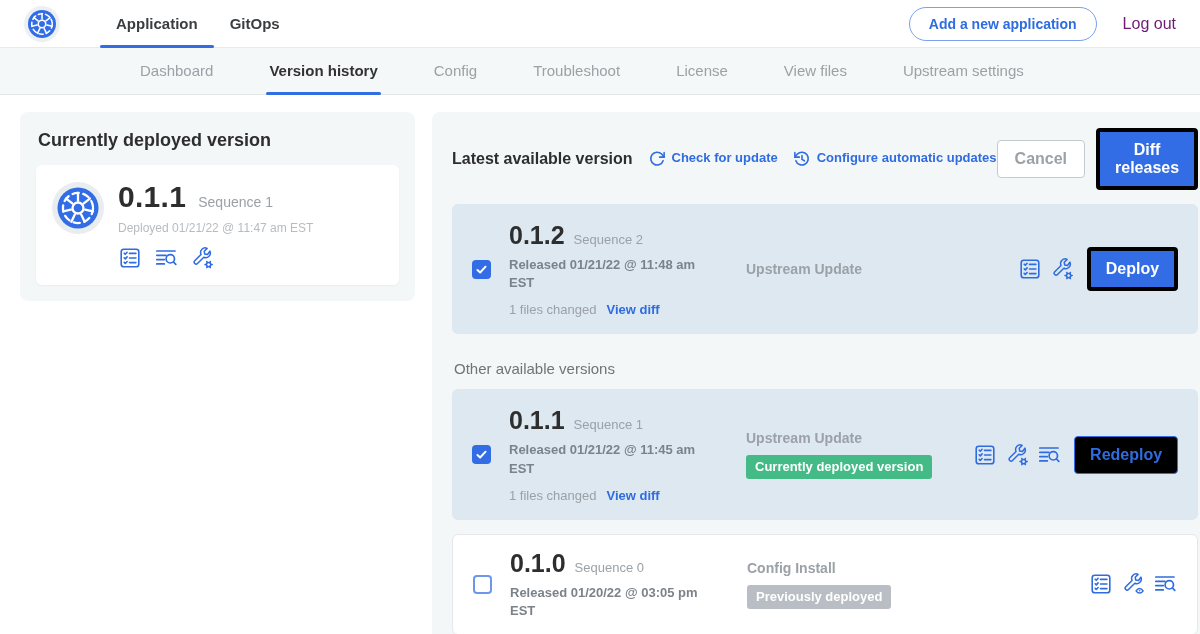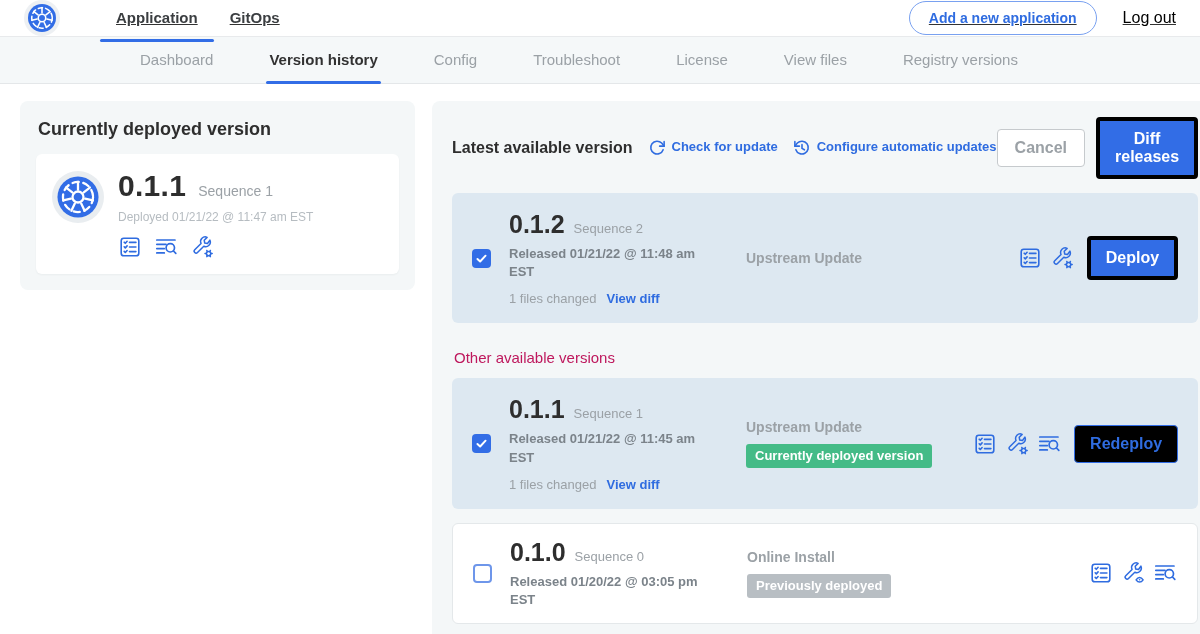--- a/index.html
+++ b/index.html
@@ -3,43 +3,43 @@
 <meta charset="utf-8">
 <style>
   * { margin:0; padding:0; box-sizing:border-box; }
   html,body { width:1200px; height:634px; }
   body {
     font-family:"Liberation Sans", sans-serif;
     background:#ffffff; color:#323232; overflow:hidden; position:relative;
   }
   
   .topnav {
-    height:37px; background:#fff; border-bottom:1px solid #e8eaec;
-    display:flex; align-items:center; padding:0 24px;text-decoration:underline;
+    height:48px; background:#fff; border-bottom:1px solid #e8eaec;
+    display:flex; align-items:center; padding:0 24px;
   }
   .logo-ring {
     width:36px; height:36px; border-radius:50%; background:#edf0f3;
     display:flex; align-items:center; justify-content:center; flex-shrink:0;
   }
   .logo-ring .appicon { width:30px; height:30px; display:block; }
   .topnav-tabs { display:flex; margin-left:40px; height:48px; }
   .topnav-tab {
     padding:0 16px; font-size:15px; font-weight:bold; color:#3b3e41;
     line-height:47px; position:relative; cursor:pointer; white-space:nowrap;
   }
   .topnav-tab.active::after {
     content:""; position:absolute; left:0; right:0; bottom:0; height:3px;
     background:#326de6; border-radius:2px;
   }
   .add-app-btn {
     margin-left:auto; background:#fff; border:1.5px solid #79a1f0; color:#2f6ce0;
     font-family:inherit; font-size:14px; font-weight:bold; padding:8px 19px;
     border-radius:19px; cursor:pointer; white-space:nowrap;
   }
-  .logout { margin-left:26px; font-size:16px; color:#000000; cursor:pointer; white-space:nowrap; }
+  .logout { margin-left:26px; font-size:16px; color:#701a75; cursor:pointer; white-space:nowrap; }
 
   
   .subnav {
     height:47px; background:#f5f8f9; border-bottom:1px solid #e4e7e9;
     display:flex; align-items:center; padding-left:140px; gap:56px;
   }
   .subnav-tab {
     font-size:15px; color:#9ba1a6; line-height:46px; height:47px;
     position:relative; cursor:pointer; white-space:nowrap;
   }
@@ -113,21 +113,21 @@
   .vsource { flex:1; padding-left:30px; }
   .source-label { font-size:14px; font-weight:bold; color:#9ba1a6; }
   .badge {
     display:inline-block; margin-top:9px; padding:4px 9px 5px; border-radius:3px;
     color:#fff; font-size:13px; font-weight:bold;
   }
   .badge-green { background:#44bb87; }
   .badge-gray { background:#b8bec3; }
   .vactions { display:flex; align-items:center; gap:8px; }
   .vactions .btn { margin-left:5px; white-space:nowrap; }
-  .other-label { font-size:15px; color:#be185d; margin:26px 0 -2px 2px; }
+  .other-label { font-size:15px; color:#737373; margin:26px 0 -2px 2px; }
 </style>
 </head>
 <body>
 
 <div class="topnav">
   <div class="logo-ring">
     <span class="appicon"><svg viewBox="0 0 24 24">
           <circle cx="12" cy="12" r="11.2" fill="#326de6"></circle>
           <g stroke="#ffffff" stroke-width="1.25" fill="none" stroke-linecap="round">
             <circle cx="12" cy="12" r="3"></circle>
@@ -150,21 +150,21 @@
   <div class="logout">Log out</div>
 </div>
 
 <div class="subnav">
   <div class="subnav-tab">Dashboard</div>
   <div class="subnav-tab active">Version history</div>
   <div class="subnav-tab">Config</div>
   <div class="subnav-tab">Troubleshoot</div>
   <div class="subnav-tab">License</div>
   <div class="subnav-tab">View files</div>
-  <div class="subnav-tab">Registry versions</div>
+  <div class="subnav-tab">Upstream settings</div>
 </div>
 
 <div class="main">
 
   <div class="left-col">
     <div class="deployed-card">
       <div class="deployed-title">Currently deployed version</div>
       <div class="deployed-inner">
         <div class="k8s-badge">
           <span class="appicon"><svg viewBox="0 0 24 24">
@@ -367,21 +367,21 @@
       <div class="checkbox unchecked"></div>
       <div class="vinfo">
         <div class="vrow-version">
           <span class="version-lg">0.1.0</span>
           <span class="seq-label">Sequence 0</span>
         </div>
         <div class="released">Released 01/20/22 @ 03:05 pm EST</div>
 
       </div>
       <div class="vsource">
-        <div class="source-label">Online Install</div>
+        <div class="source-label">Config Install</div>
         <span class="badge badge-gray">Previously deployed</span>
       </div>
       <div class="vactions">
         <span class="icon">
             <svg viewBox="0 0 24 24" fill="none" stroke="currentColor" stroke-width="1.6" stroke-linecap="round" stroke-linejoin="round">
               <rect x="3.2" y="3.2" width="17.6" height="17.6" rx="2.6"></rect>
               <polyline points="6.2 7.2 7.3 8.3 9.1 6.3"></polyline>
               <line x1="11.5" y1="7.4" x2="17.9" y2="7.4"></line>
               <polyline points="6.2 11.8 7.3 12.9 9.1 10.9"></polyline>
               <line x1="11.5" y1="12" x2="17.9" y2="12"></line>

